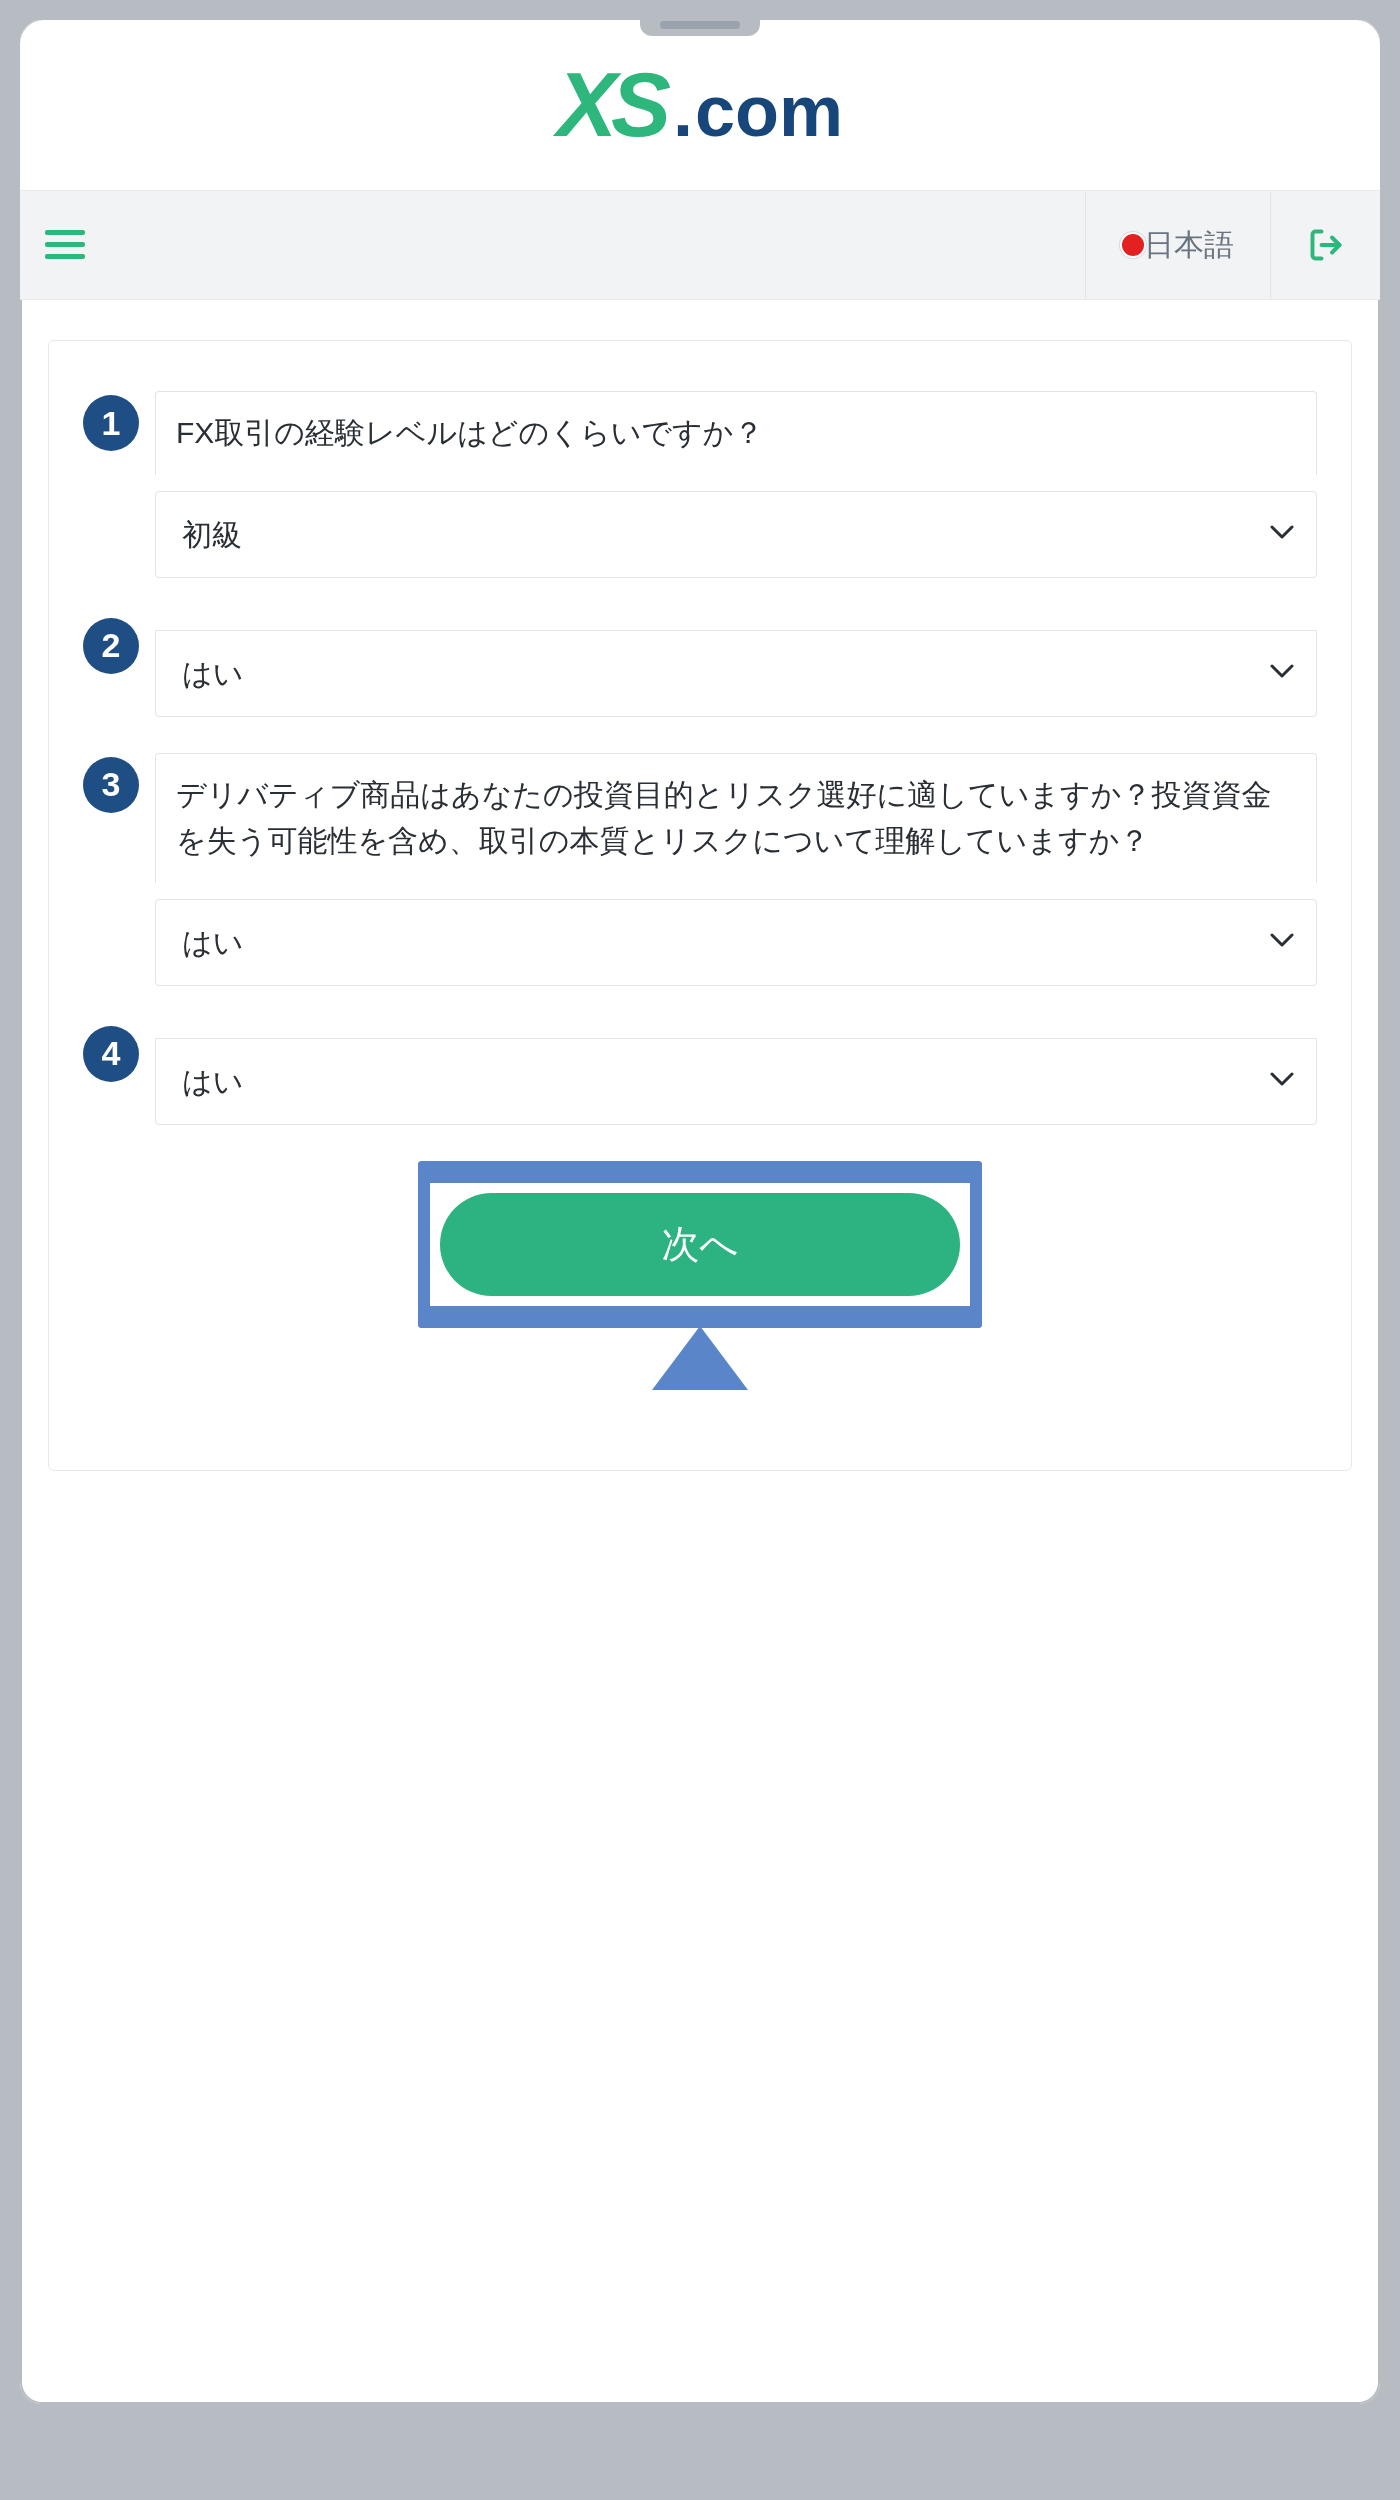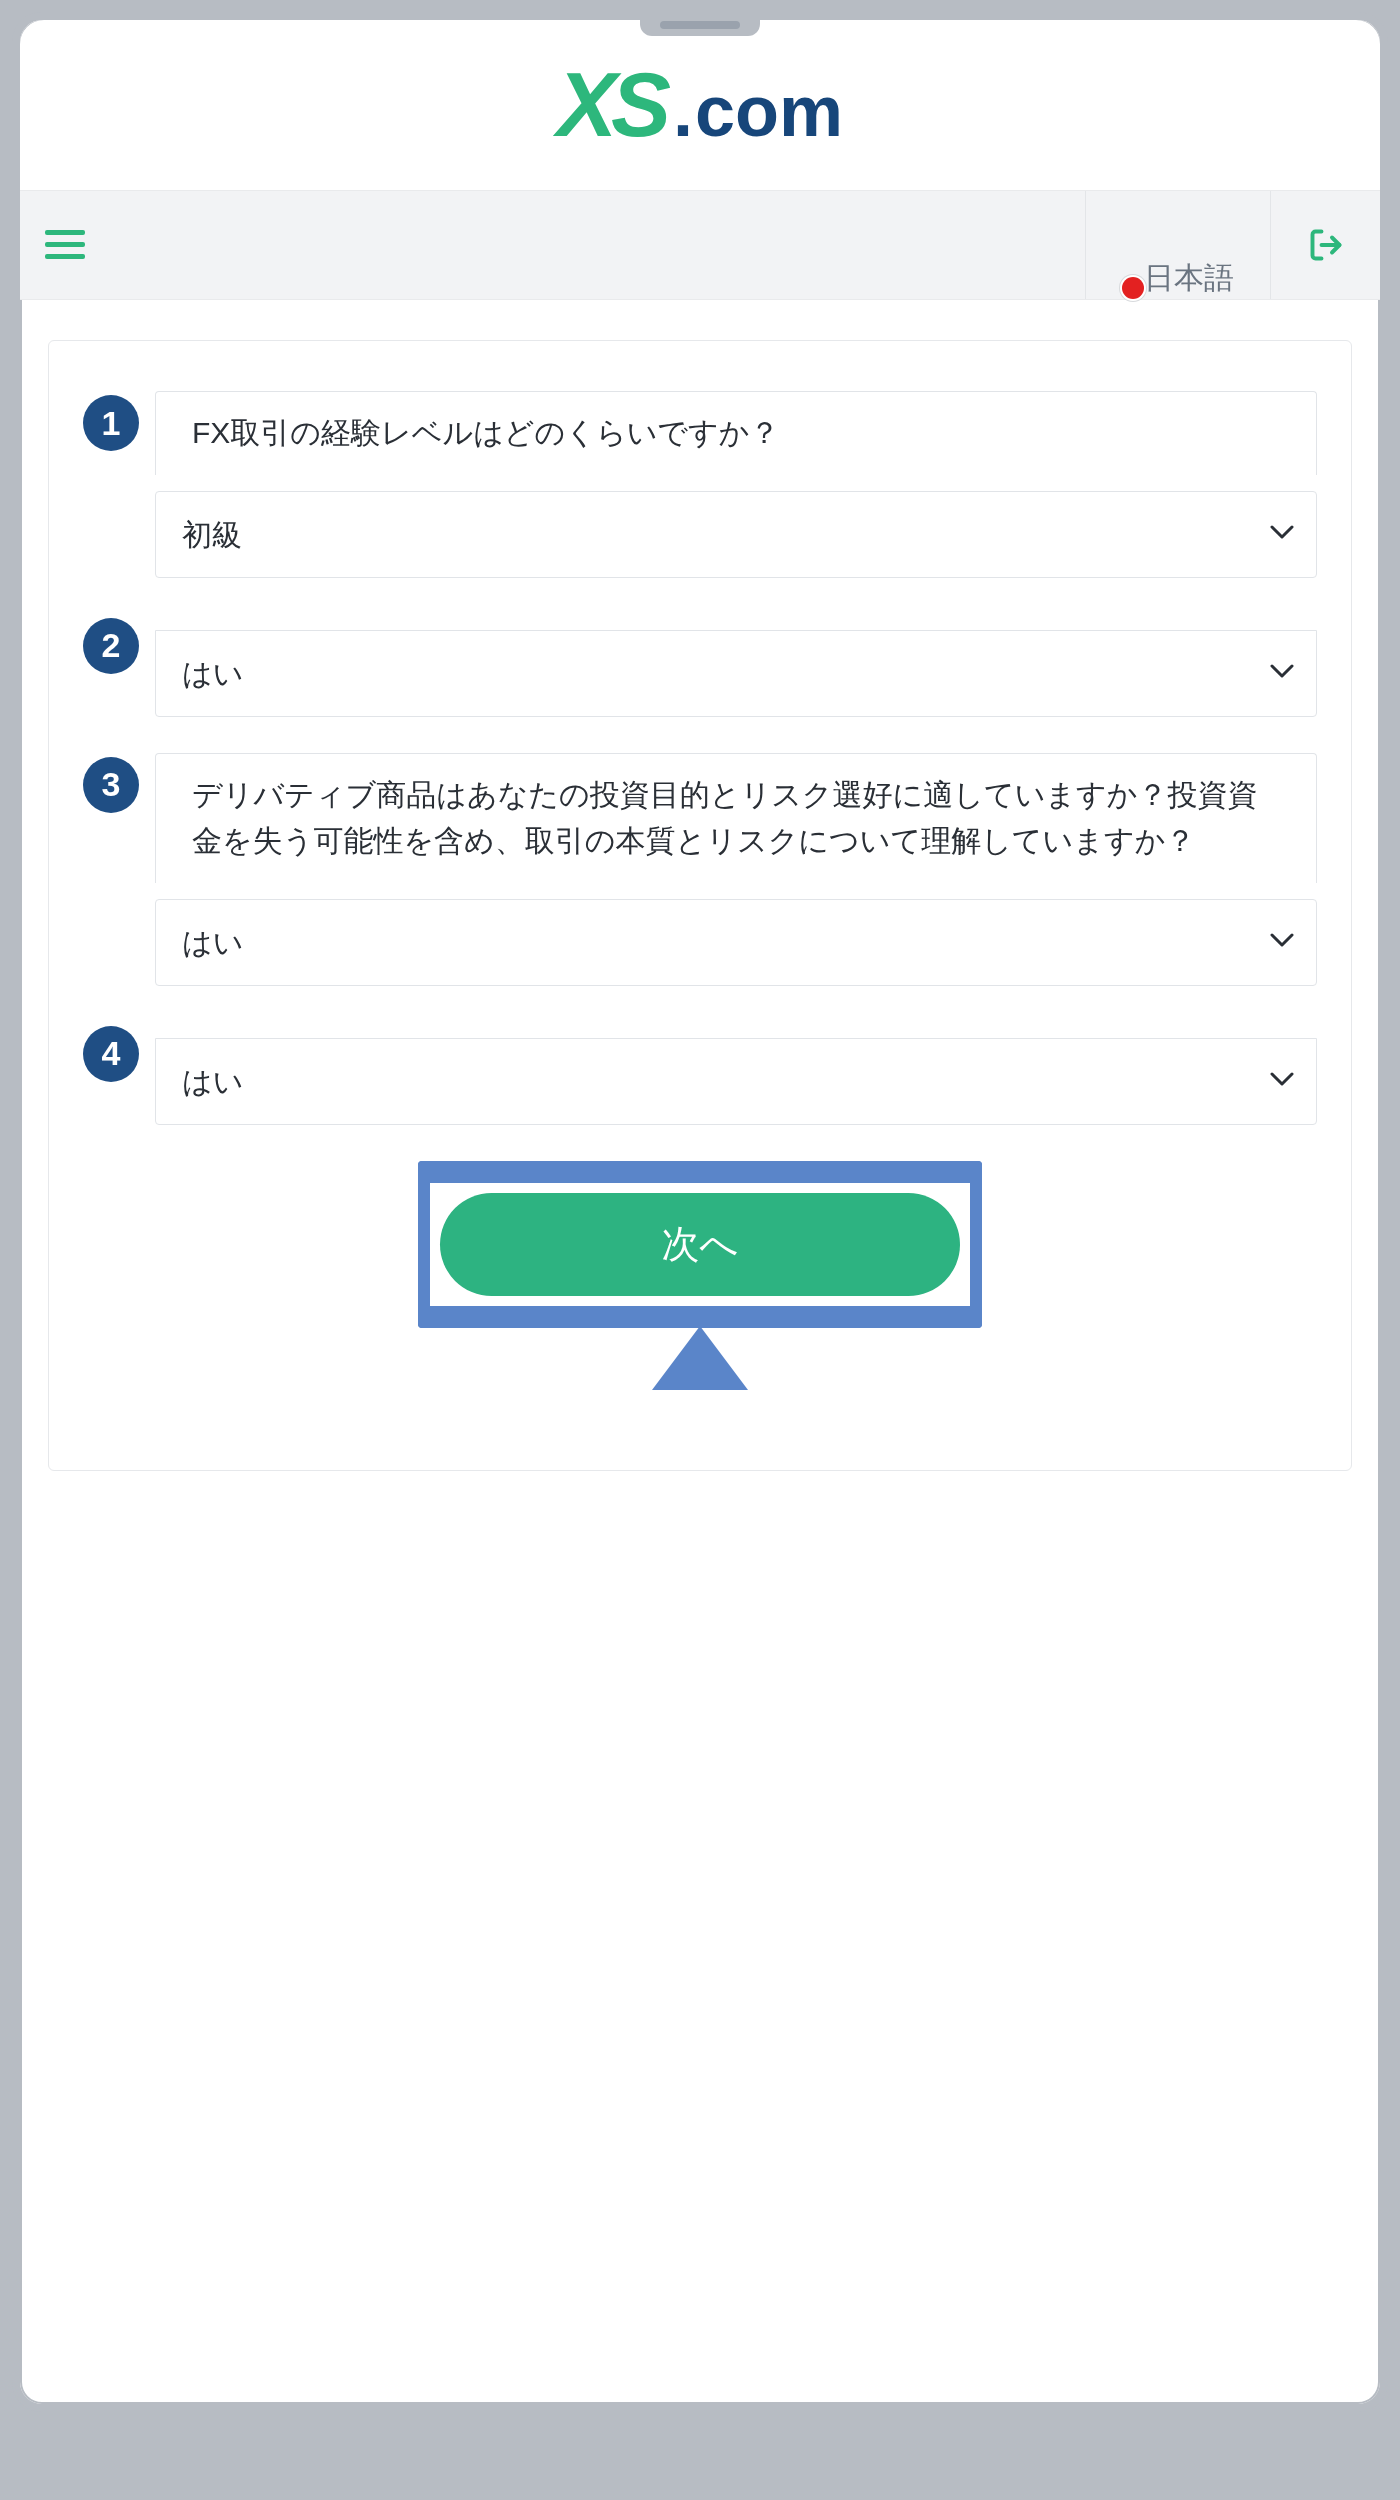--- a/index.html
+++ b/index.html
@@ -42,21 +42,21 @@
     .toolbar {
       display:flex; align-items:stretch; height:110px;
       background:#f2f3f5; border-top:1px solid #e9eaec; border-bottom:1px solid #e9eaec;
     }
     .toolbar .hamburger {
       width:90px; display:flex; align-items:center; justify-content:center;
       cursor:pointer;
     }
     .toolbar .spacer { flex:1; }
     .toolbar .lang {
-      display:flex; align-items:flex-end; gap:0;
+      display:flex; align-items:center; gap:0;
       padding:0 36px; border-left:1px solid #e3e5e8; cursor:pointer;
       color:#6a7480; font-size:30px;
     }
     .toolbar .logout {
       width:110px; display:flex; align-items:center; justify-content:center;
       border-left:1px solid #e3e5e8; cursor:pointer;
     }
     .jp-flag { width:22px; height:22px; border-radius:50%; background:#e32121; display:inline-block; box-shadow: 0 0 0 2px #fff, 0 0 0 3px #d8dadd; }
 
     .panel-wrap { padding: 40px 28px 80px; }
@@ -67,21 +67,21 @@
     .q-block { display:flex; gap:16px; margin-bottom: 36px; align-items:flex-start;}
     .q-num {
       flex:0 0 56px; height:56px; border-radius:50%;
       background:#1f4e84; color:#fff; font-size:34px; font-weight:700;
       display:flex; align-items:center; justify-content:center;
       margin-top:4px;
     }
     .q-body { flex:1; }
     .q-label {
       border:1px solid #e1e4e8; border-bottom:none; border-radius:4px 4px 0 0;
-      padding: 18px 36px; font-size:30px; line-height:1.55; color:#2a2f36;
+      padding: 18px 20px; font-size:30px; line-height:1.55; color:#2a2f36;
     }
     .q-select {
       position:relative;
       border:1px solid #e1e4e8; border-radius:0 0 4px 4px;
       margin-top:16px;
       text-decoration:underline;
     }
     .q-label + .q-select { border-radius:4px; }
     .q-select select {
       width:100%; appearance:none; -webkit-appearance:none;

